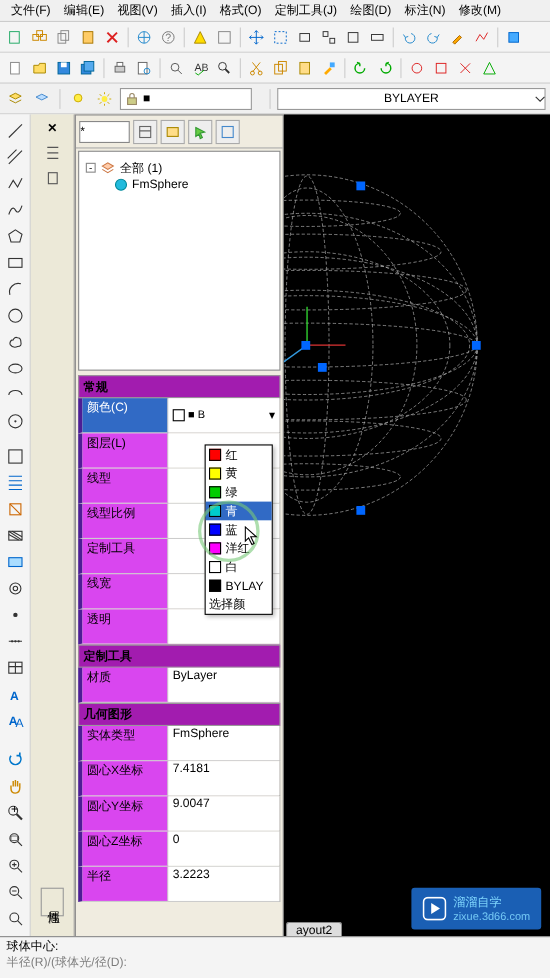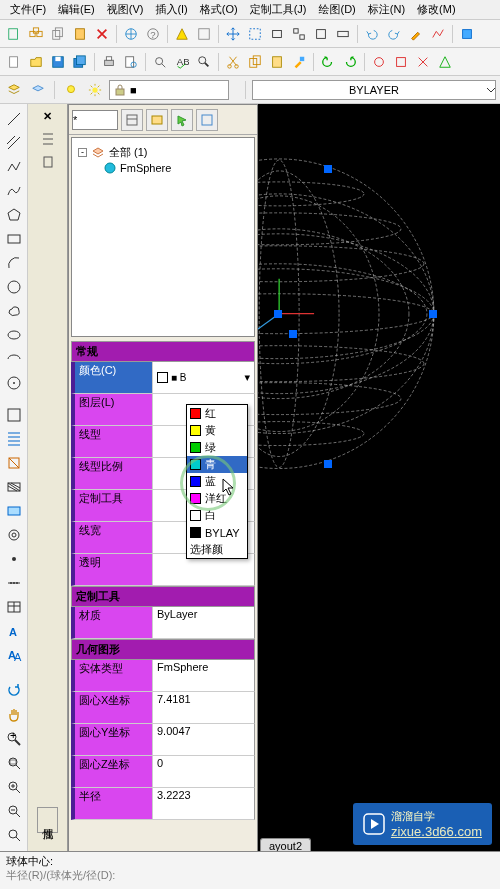--- a/index.html
+++ b/index.html
@@ -58,22 +58,22 @@
 
 .viewport { flex:1; background:#000; position:relative; overflow:hidden; }
 .grip { width:8px; height:8px; background:#06f; position:absolute; transform:translate(-50%,-50%); }
 
 
 .tabbar { position:absolute; left:260px; bottom:36px; display:flex; gap:2px; }
 .tab { background:#ddd; border:1px solid #888; border-bottom:none; padding:1px 8px; border-radius:3px 3px 0 0;}
 .cmdline { position:absolute; left:0; right:0; bottom:0; height:38px; background:#f4f4f4; border-top:1px solid #888; padding:2px 6px; font-size:11px; line-height:14px; overflow:hidden;}
 
 
-.watermark { position:absolute; right:8px; bottom:44px; background:#1a5fb4; color:#fef9c3; padding:6px 10px; border-radius:3px; display:flex; align-items:center; gap:6px; font-size:13px; }
-.watermark .sub { font-size:13px; opacity:.9; display:block;text-decoration:underline;}
+.watermark { position:absolute; right:8px; bottom:44px; background:#1a5fb4; color:#7dd3fc; padding:6px 10px; border-radius:3px; display:flex; align-items:center; gap:6px; font-size:13px; }
+.watermark .sub { font-size:10px; opacity:.9; display:block;}
 
 
 .hint-ring { position:absolute; left:180px; top:455px; width:56px; height:56px; border:3px solid rgba(120,200,120,.6); border-radius:50%; pointer-events:none; z-index:60;}
 .cursor-arrow { position:absolute; left:222px; top:478px; z-index:70; pointer-events:none;}
 </style>
 </head>
 <body>
 
 <div class="menubar">
   <span>文件(F)</span>

